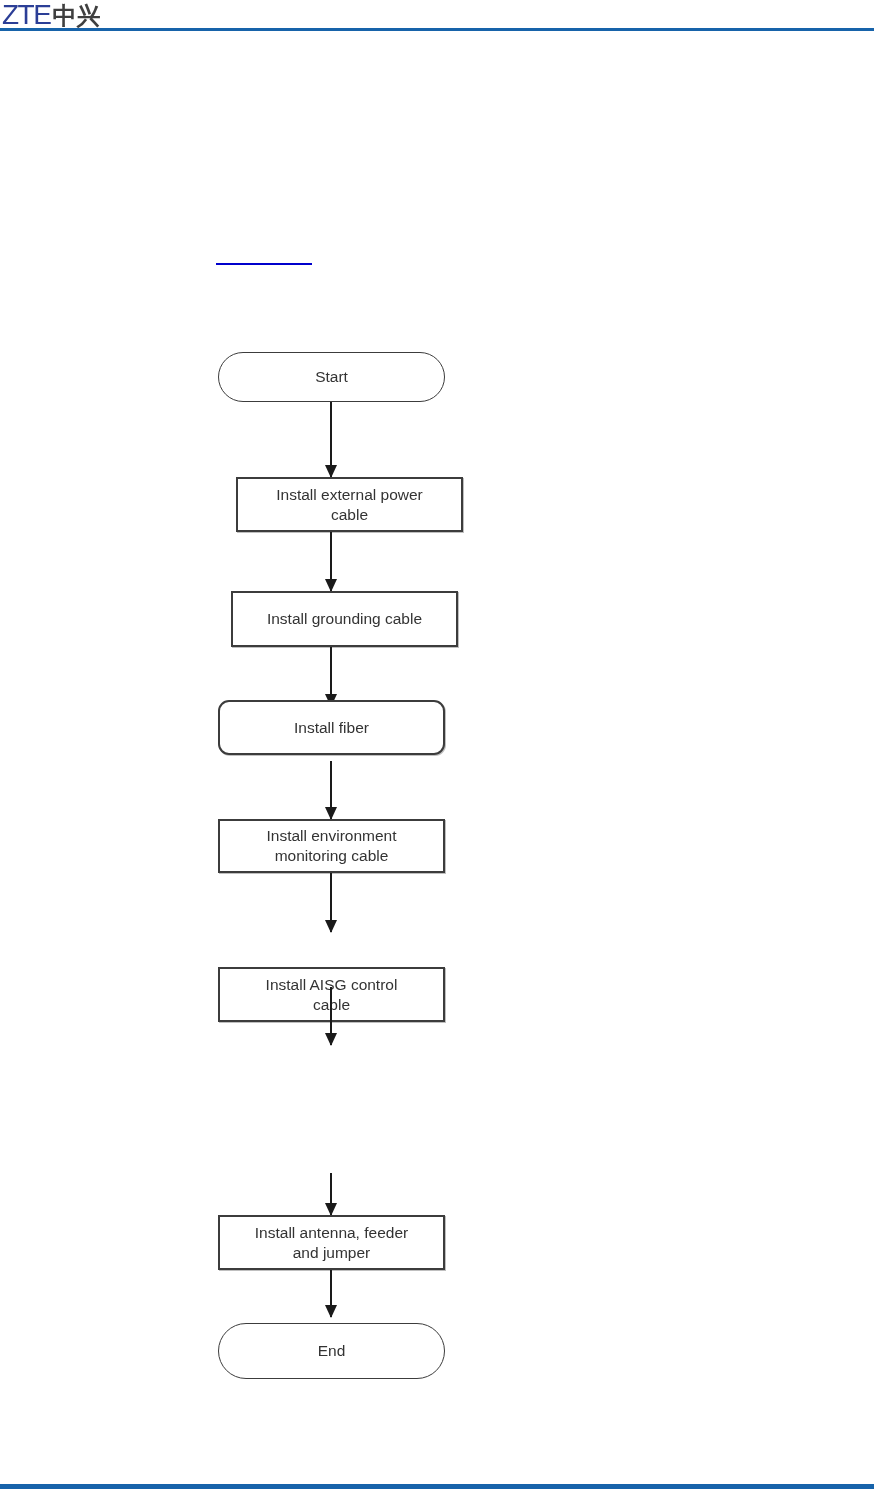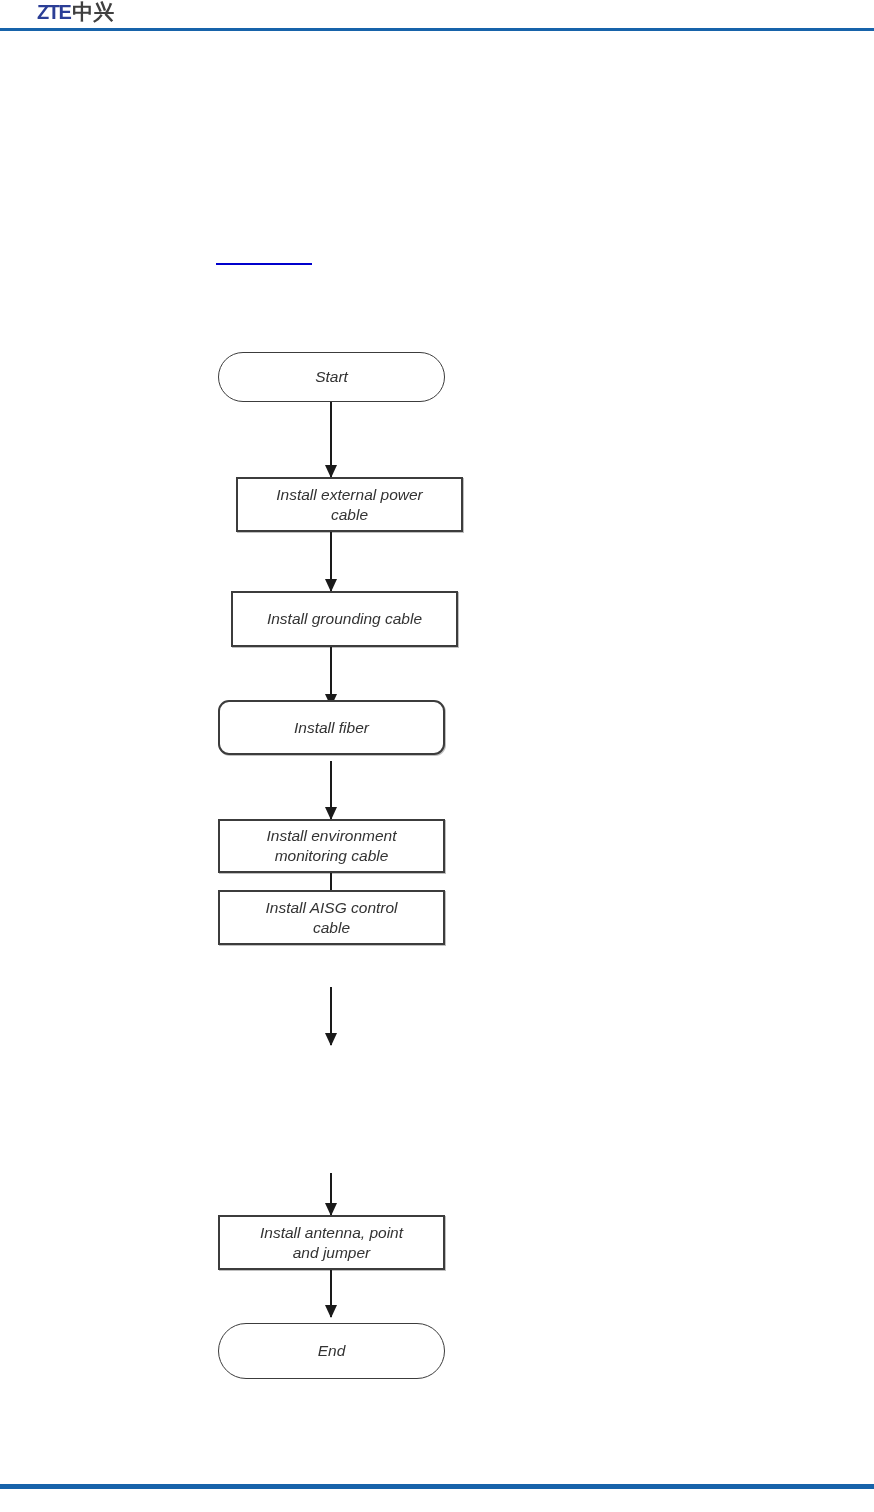--- a/index.html
+++ b/index.html
@@ -20,42 +20,41 @@
     background:#ffffff;
     overflow:hidden;
   }
   
   .logo{
     position:absolute;left:2px;top:1px;
     display:flex;align-items:baseline;
     white-space:nowrap;line-height:1;
   }
   .logo-latin{
-    font-weight:bold;font-size:20px;letter-spacing:-1.5px;
+    font-weight:normal;font-size:28px;letter-spacing:-1.5px;
     color:var(--logo_blue);
-    margin-left:35px;
   }
   .logo-cjk{
-    font-weight:bold;font-size:21px;margin-left:2px;
+    font-weight:bold;font-size:24px;margin-left:2px;
     color:var(--logo_gray);
   }
   .rule{
     position:absolute;left:0;width:874px;
     background:var(--rule_blue);
   }
   .rule-top{top:28px;height:3px;}
   .rule-bottom{top:1484px;height:5px;}
   
   .link-underline{
     position:absolute;left:216px;top:263px;width:96px;height:2px;
     background:var(--link_blue);
     cursor:pointer;
   }
   
-  .flowchart{position:absolute;left:0;top:0;width:874px;height:1512px;font-style:italic;}
+  .flowchart{position:absolute;left:0;top:0;width:874px;height:1512px;}
   .node{
     position:absolute;left:218px;width:227px;
     border:2px solid var(--node_border);
     background:#ffffff;
     display:flex;align-items:center;justify-content:center;
     text-align:center;
     font-size:15.5px;line-height:20px;color:var(--node_text);
     white-space:pre-line;
     box-shadow:1px 1px 0 rgba(0,0,0,0.25);
   }
@@ -113,33 +112,33 @@
       <span class="arrowhead"></span>
     </div>
 
     <div class="node process" style="top:819px;height:54px;">Install environment
 monitoring cable</div>
 
     <div class="arrow" style="top:873px;height:59px;">
       <span class="arrowhead"></span>
     </div>
 
-    <div class="node process" style="top:890px;height:55px;">Install AISG control
+    <div class="node process" style="top:967px;height:55px;">Install AISG control
 cable</div>
 
     <div class="arrow" style="top:987px;height:58px;">
       <span class="arrowhead"></span>
     </div>
 
 
     <div class="arrow" style="top:1173px;height:42px;">
       <span class="arrowhead"></span>
     </div>
 
-    <div class="node process" style="top:1215px;height:55px;">Install antenna, point
+    <div class="node process" style="top:1215px;height:55px;">Install antenna, feeder
 and jumper</div>
 
     <div class="arrow" style="top:1270px;height:47px;">
       <span class="arrowhead"></span>
     </div>
 
     <div class="node terminator" style="top:1317px;height:56px;margin-top:6px;">End</div>
 
   </div>
 

